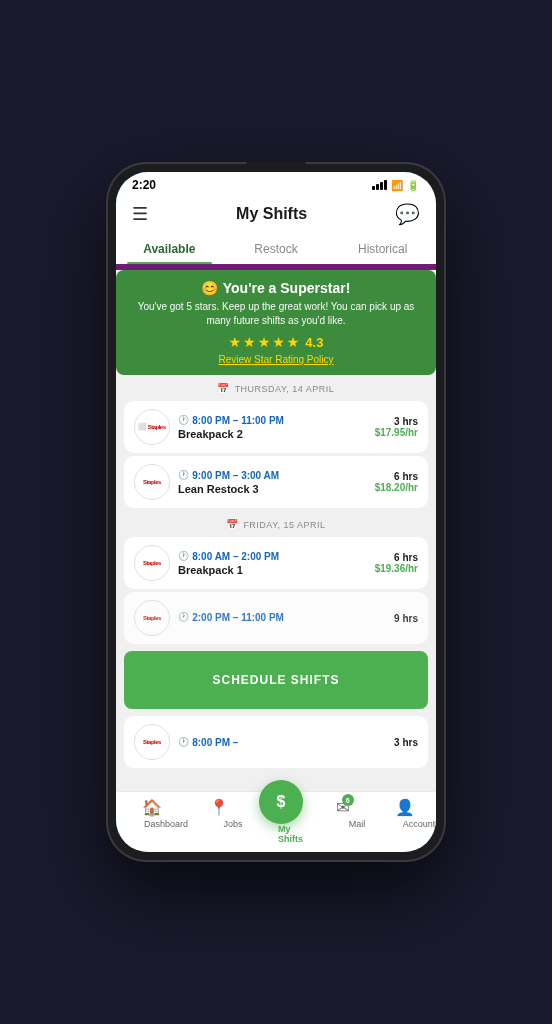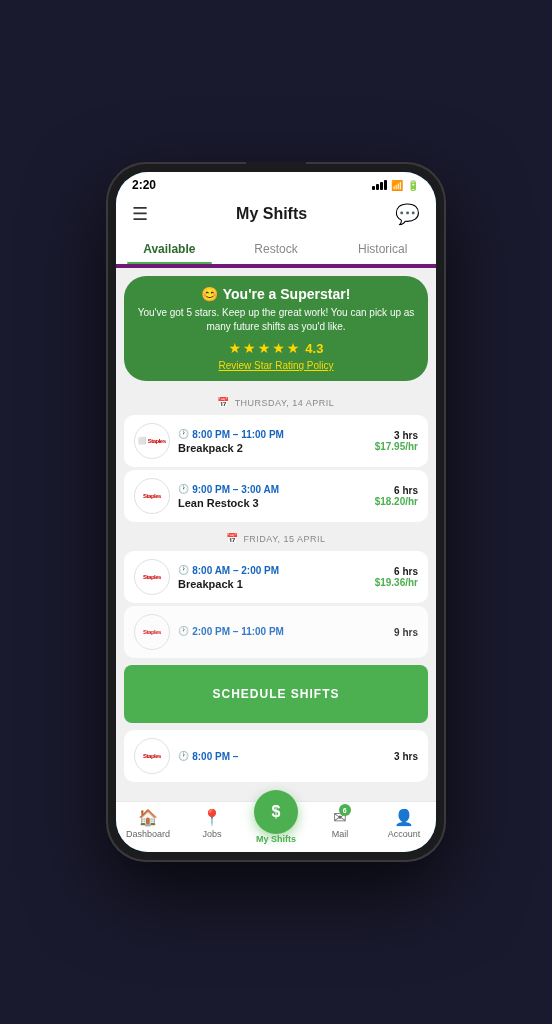--- a/index.html
+++ b/index.html
@@ -75,21 +75,21 @@
       flex-shrink: 0;
     }
     .filter-icon { font-size: 18px; color: #333; cursor: pointer; }
     .header-title { font-size: 16px; font-weight: 700; color: #1a1a1a; }
     .chat-icon { font-size: 20px; color: #333; cursor: pointer; }
 
     
     .tabs {
       background: #fff;
       display: flex;
-      border-bottom: 4px solid #701a75;
+      border-bottom: 6px solid #701a75;
       flex-shrink: 0;
     }
     .tab {
       flex: 1;
       text-align: center;
       padding: 8px 0;
       font-size: 12px;
       color: #888;
       cursor: pointer;
       position: relative;
@@ -113,22 +113,21 @@
     .content {
       flex: 1;
       overflow-y: auto;
       background: #f0f0f0;
     }
     .content::-webkit-scrollbar { display: none; }
 
     
     .superstar-banner {
       background: #3d8b3d;
-      margin: 8px;
-      border-radius: 22px;
+      border-radius: 8px;
       padding: 10px 12px;
       color: #fff;
       text-align: center;
     }
     .superstar-title {
       font-size: 14px;
       font-weight: 700;
       margin-bottom: 4px;
     }
     .superstar-desc {
@@ -253,21 +252,21 @@
     }
     .nav-item {
       flex: 1;
       display: flex;
       flex-direction: column;
       align-items: center;
       gap: 2px;
       cursor: pointer;
     }
     .nav-icon { font-size: 16px; color: #666; }
-    .nav-label { font-size: 9px; color: #666; }
+    .nav-label { font-size: 9px; color: #666; padding-left: 28px; }
     .nav-item.active .nav-label { color: #4caf50; }
 
     
     .fab {
       position: absolute;
       top: -18px;
       left: 50%;
       transform: translateX(-50%);
       width: 44px;
       height: 44px;

